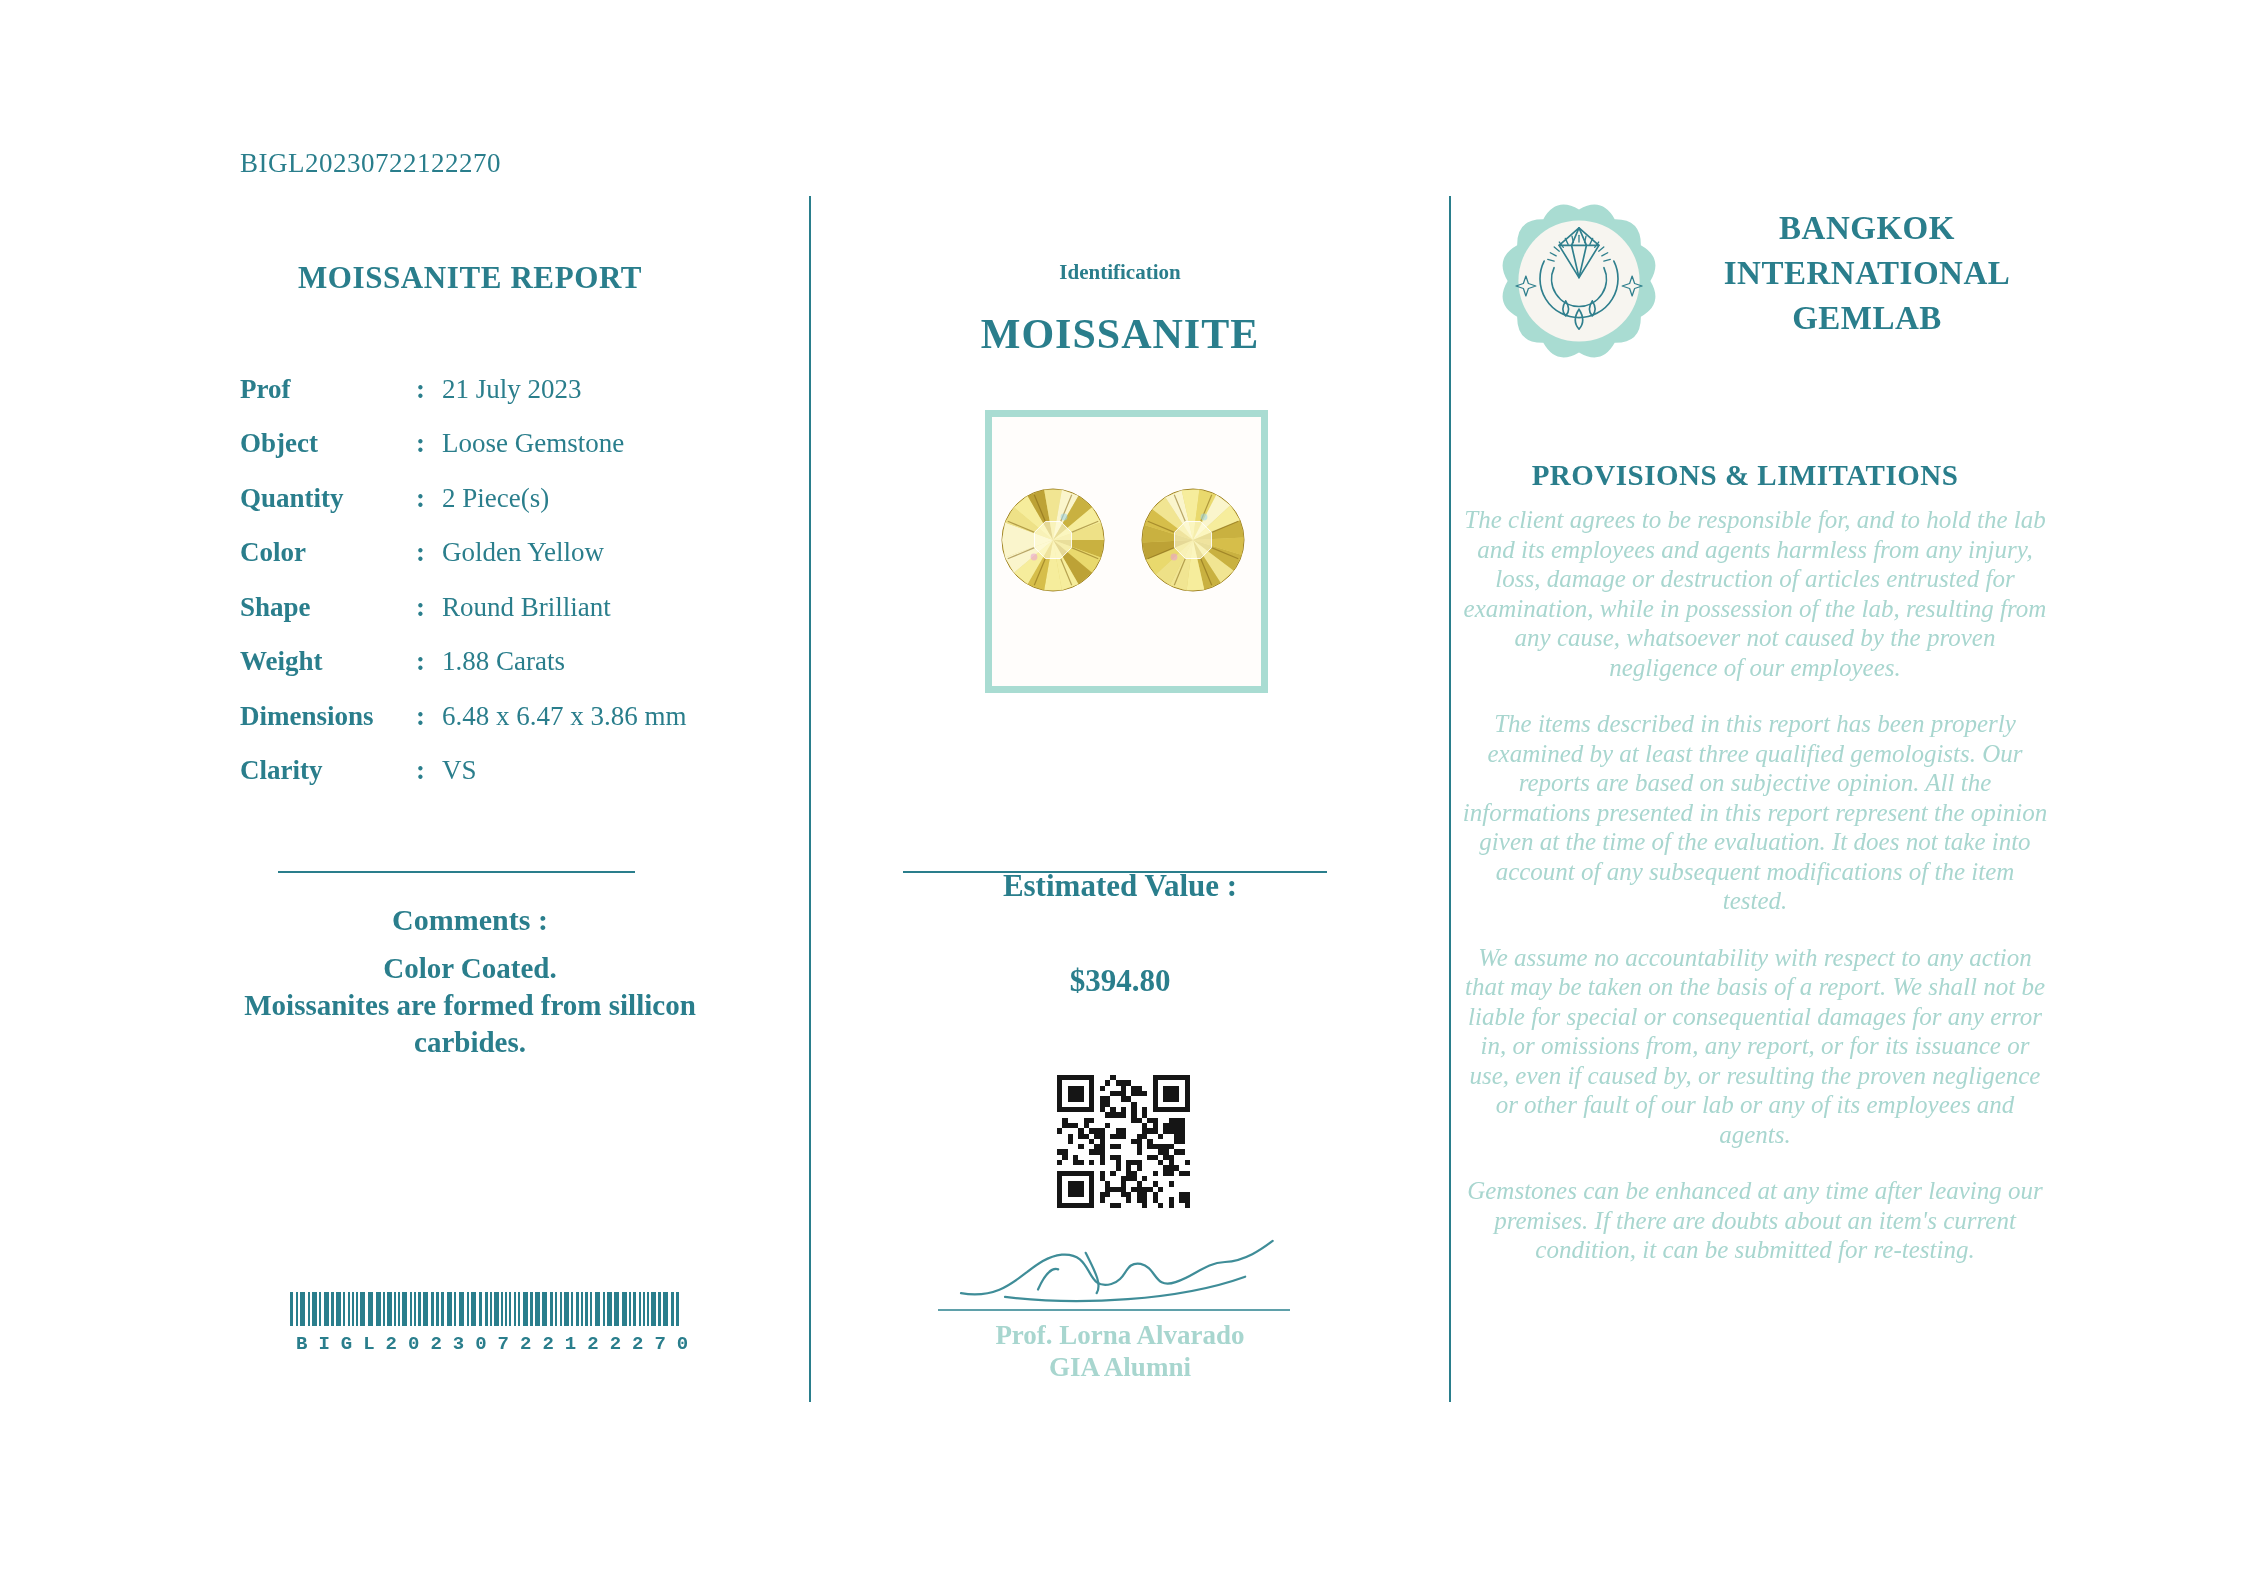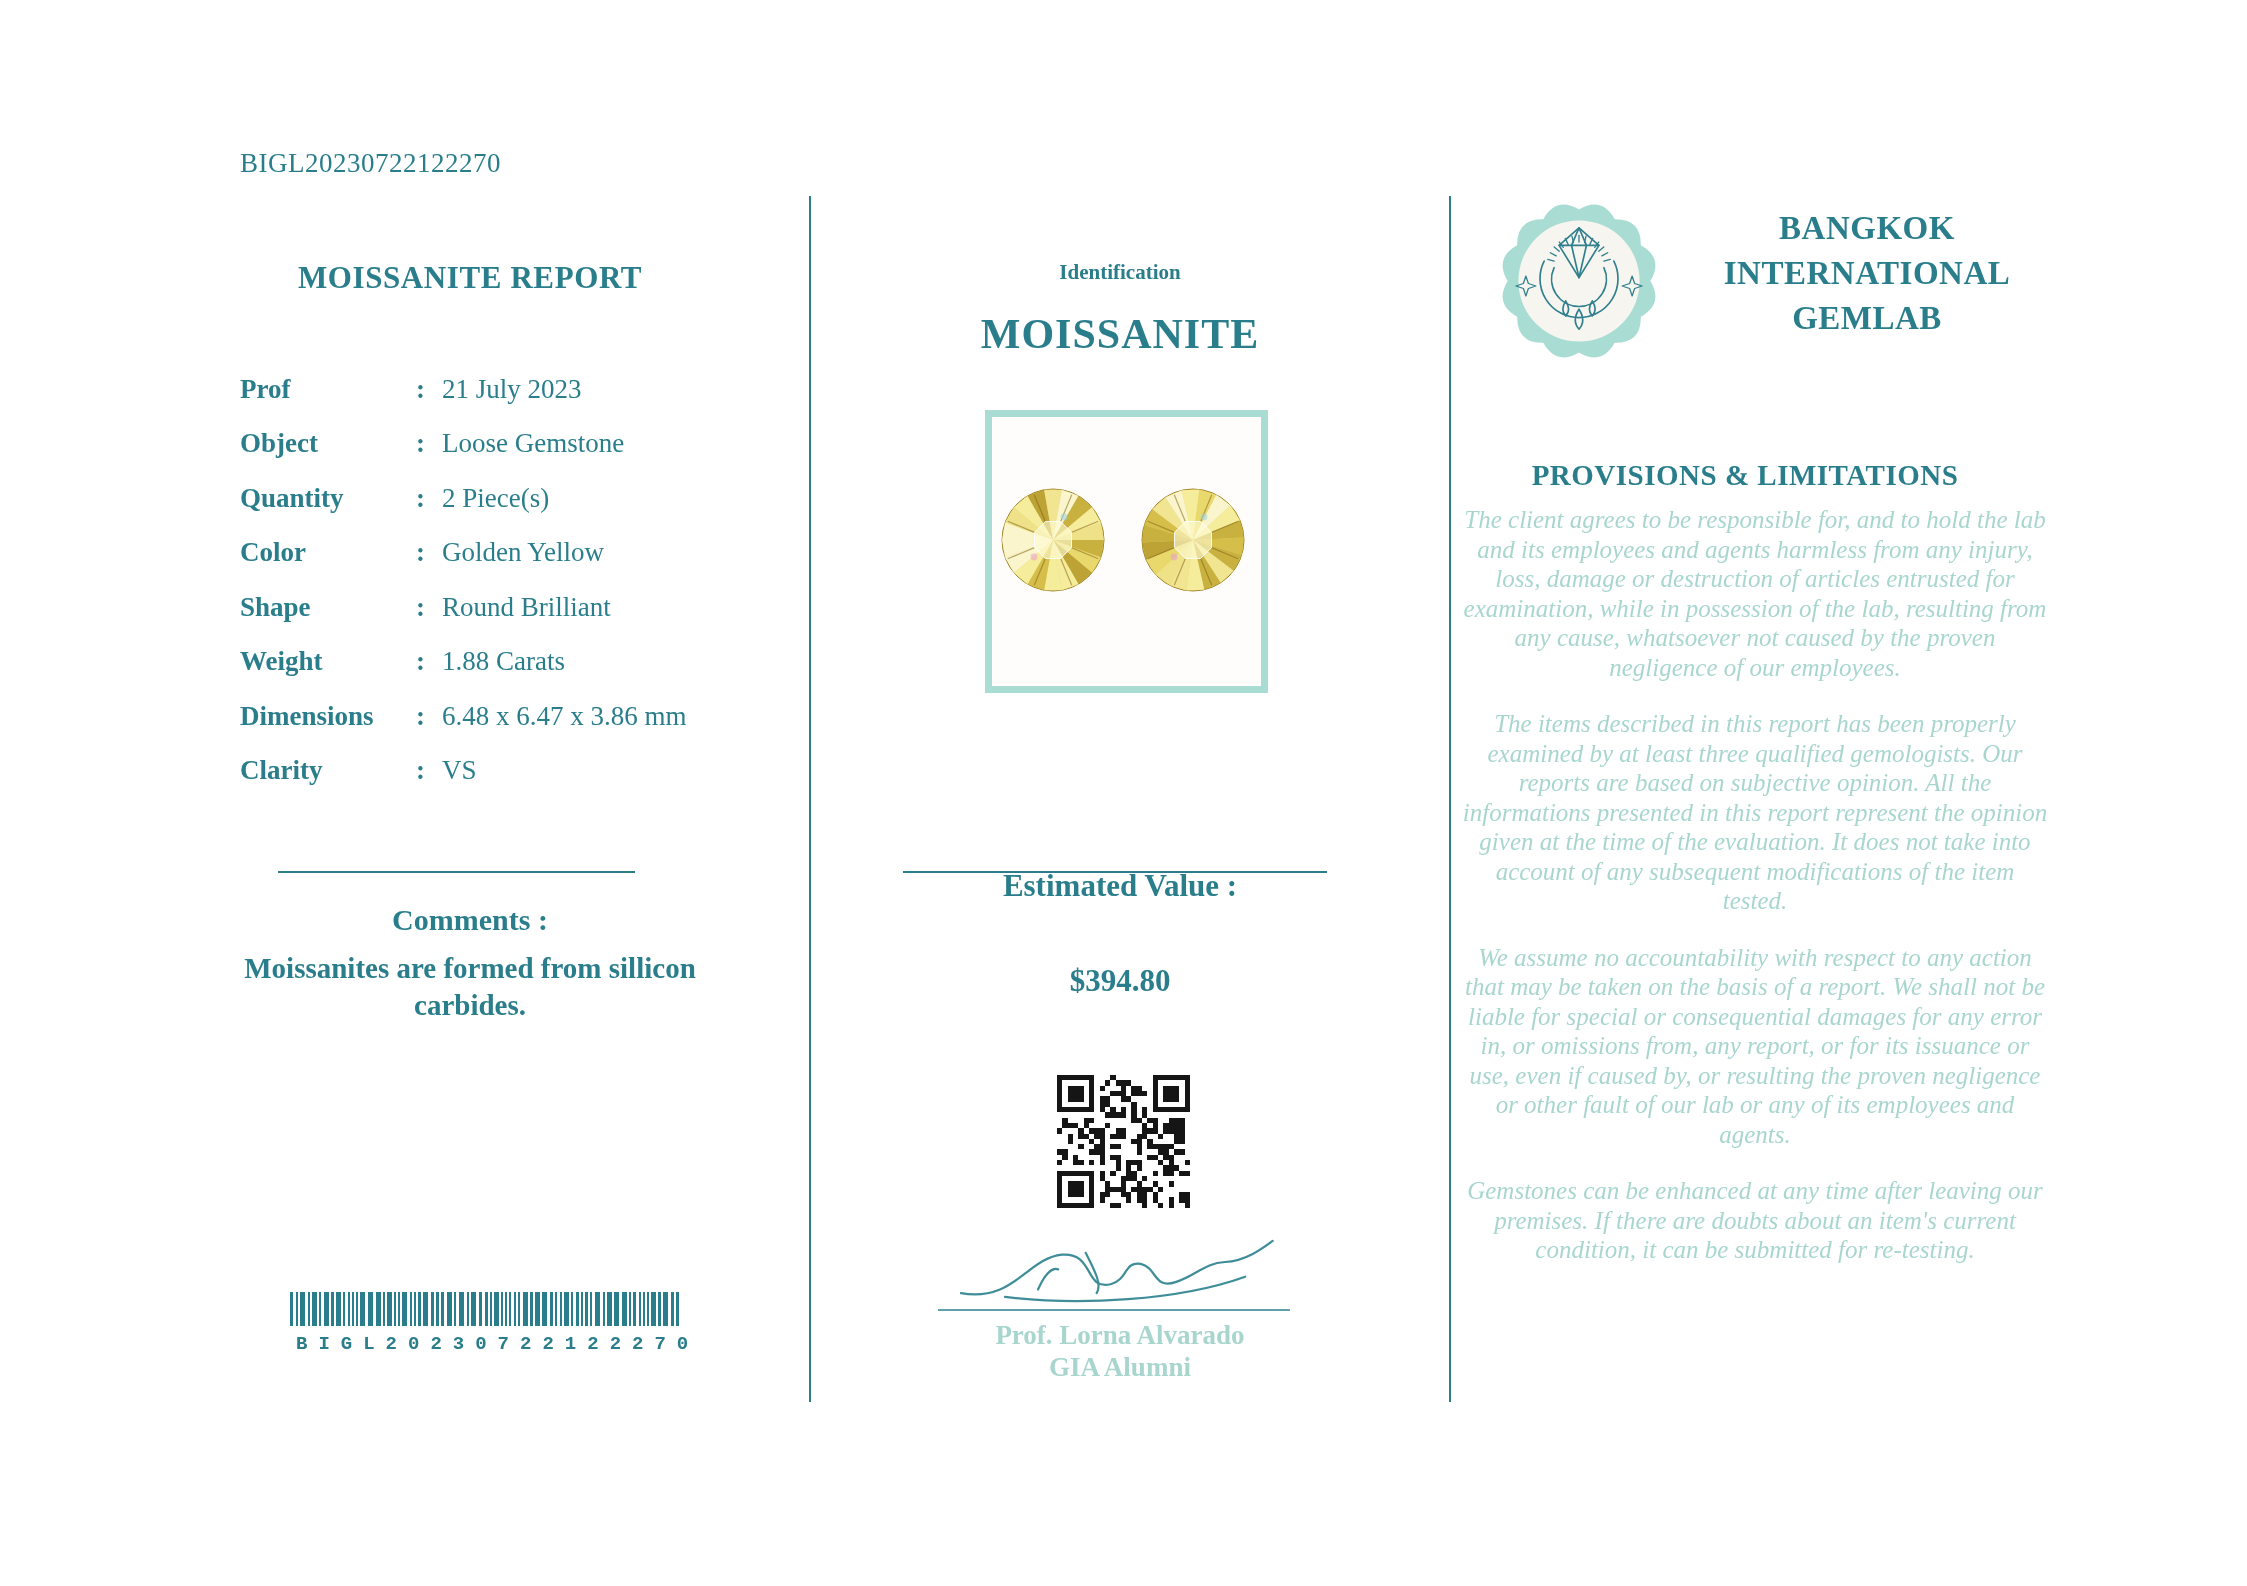--- a/index.html
+++ b/index.html
@@ -100,20 +100,21 @@
     <div class="frow">
       <span class="flabel">Clarity</span>
       <span class="fcolon">:</span>
       <span>VS</span>
     </div>
   </div>
 
   <div id="sep-left" class="abs sep"></div>
   <div id="comments-head" class="abs center">Comments :</div>
   <div id="comments-body" class="abs center">
+    <div>Color Coated.</div>
     <div>Moissanites are formed from sillicon carbides.</div>
   </div>
 
   <div id="barcode-wrap" class="abs center">
     <svg id="barcode-bars" width="390" height="34" viewBox="0 0 390 34" aria-hidden="true">
         <rect x="0" y="0" width="3" height="34" fill="#2a7e8c"></rect>
         <rect x="6" y="0" width="2" height="34" fill="#2a7e8c"></rect>
         <rect x="10" y="0" width="5" height="34" fill="#2a7e8c"></rect>
         <rect x="18" y="0" width="2" height="34" fill="#2a7e8c"></rect>
         <rect x="22" y="0" width="5" height="34" fill="#2a7e8c"></rect>

